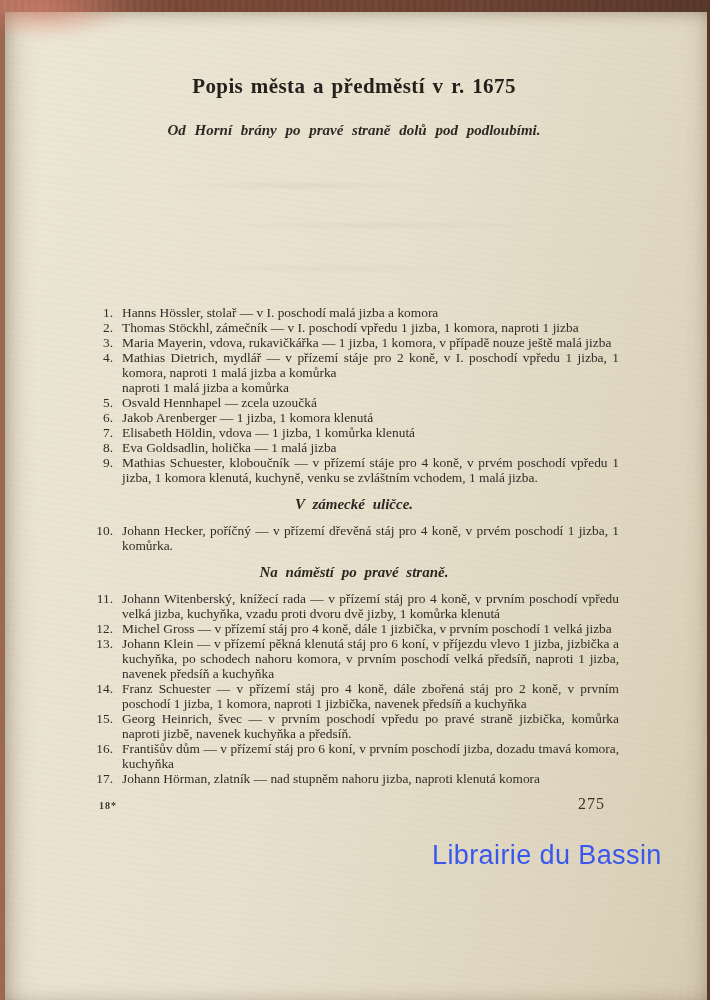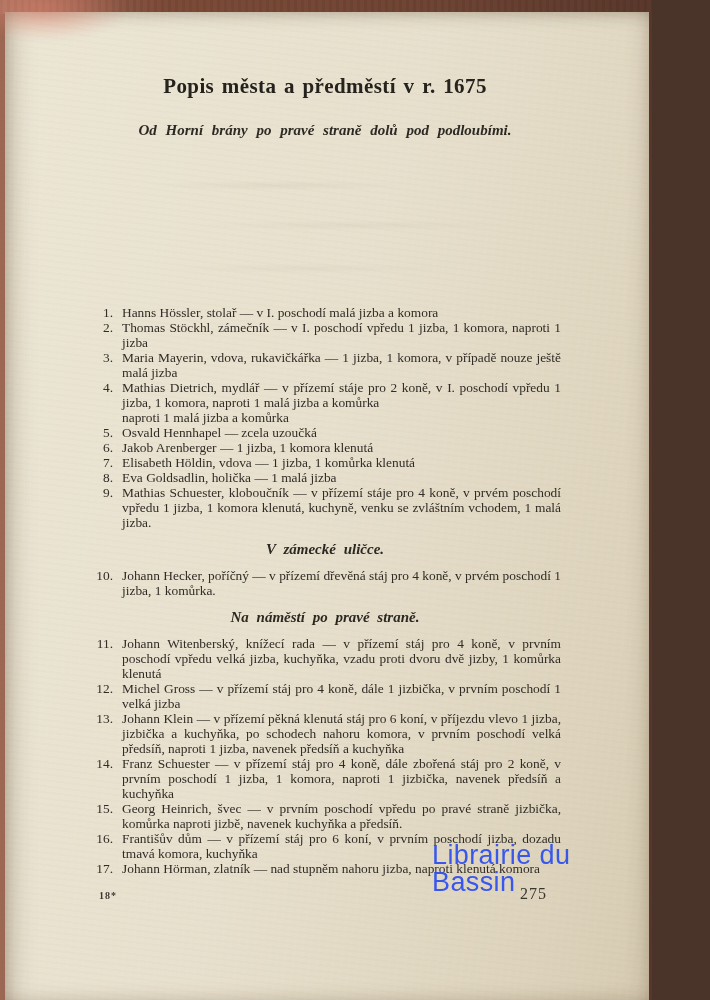--- a/index.html
+++ b/index.html
@@ -1,17 +1,17 @@
 <!DOCTYPE html>
 <html><head>
 <meta charset="utf-8">
 <style>
   html,body { margin:0; padding:0; background:#4a3328; }
   .photo {
-    position:relative; width:652px; height:1000px; overflow:hidden;
+    position:relative; width:710px; height:1000px; overflow:hidden;
     background:linear-gradient(90deg,#9c6753,#7a4936 22%,#6b4234 70%,#58362a);
     font-family:"Liberation Serif","DejaVu Serif",serif;
   }
   .cover-strip {
     position:absolute; top:0; left:0; right:0; height:14px;
     background:linear-gradient(90deg,#ab7460,#7d4b38 25%,#6e4434 68%,#5a382c);
   }
   .cover-strip:after {
     content:""; position:absolute; inset:0;
     background:repeating-linear-gradient(90deg, rgba(0,0,0,.12) 0 3px, transparent 3px 7px);

